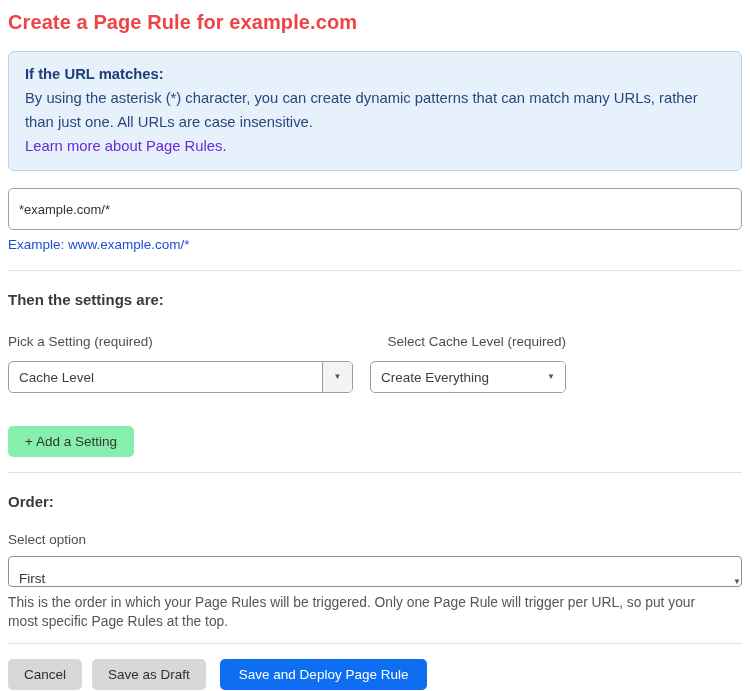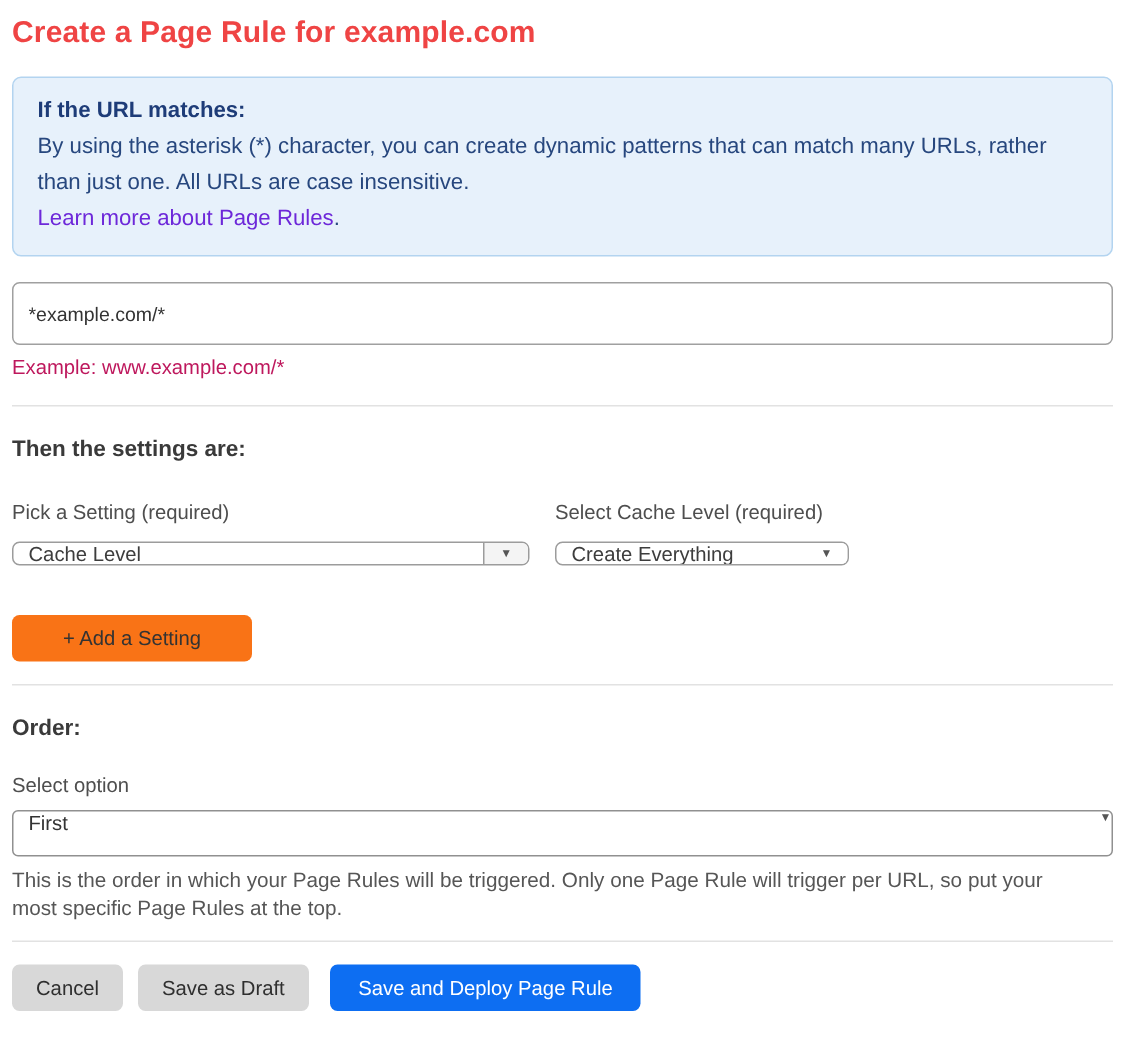--- a/index.html
+++ b/index.html
@@ -55,21 +55,21 @@
     border-radius: 5px;
     padding: 0 10px;
     font-family: "Liberation Sans", "DejaVu Sans", sans-serif;
     font-size: 13px;
     color: #333;
     background: #fff;
     outline: none;
   }
   .helper-text {
     font-size: 13.5px;
-    color: #be185d;
+    color: #1d4ed8;
     margin-top: 7px;
   }
 
   .divider {
     border: none;
     border-top: 1px solid #e2e2e2;
     margin: 0;
   }
   .divider-1 { margin-top: 18px; }
 
@@ -80,26 +80,26 @@
     margin-top: 20px;
   }
 
   
   .settings-row {
     display: flex;
     gap: 17px;
     margin-top: 26px;
   }
   .settings-col-1 { width: 345px; }
-  .settings-col-2 { width: 196px; }
+  .settings-col-2 { width: 196px; text-align: right; }
 
   .dropdown {
     display: flex;
     align-items: stretch;
-    height: 16px;
+    height: 32px;
     border: 1px solid #9c9c9c;
     border-radius: 5px;
     background: #fff;
     overflow: hidden;
     cursor: pointer;
   }
   .dropdown .dd-value {
     flex: 1;
     display: flex;
     align-items: center;
@@ -121,38 +121,38 @@
     display: flex;
     align-items: center;
     justify-content: center;
     background: #fff;
   }
   .dd-caret { font-size: 8px; color: #555; line-height: 1; }
 
   .add-setting-btn {
     margin-top: 33px;
     display: inline-block;
-    background: #f97316;
+    background: #86efac;
     border: none;
     border-radius: 5px;
-    padding: 8px 34px;
+    padding: 8px 17px;
     font-family: "Liberation Sans", "DejaVu Sans", sans-serif;
     font-size: 13.5px;
     color: #333;
     cursor: pointer;
   }
 
   .divider-2 { margin-top: 15px; }
 
   .order-select-label { margin-top: 22px; margin-bottom: 0; }
 
   .order-select {
     margin-top: 9px;
     display: flex;
-    align-items: flex-start;
+    align-items: flex-end;
     width: 100%;
     height: 31px;
     border: 1px solid #909090;
     border-radius: 4px;
     background: #fff;
     padding: 0 0 0 10px;
     cursor: pointer;
   }
   .order-select .os-value {
     flex: 1;

